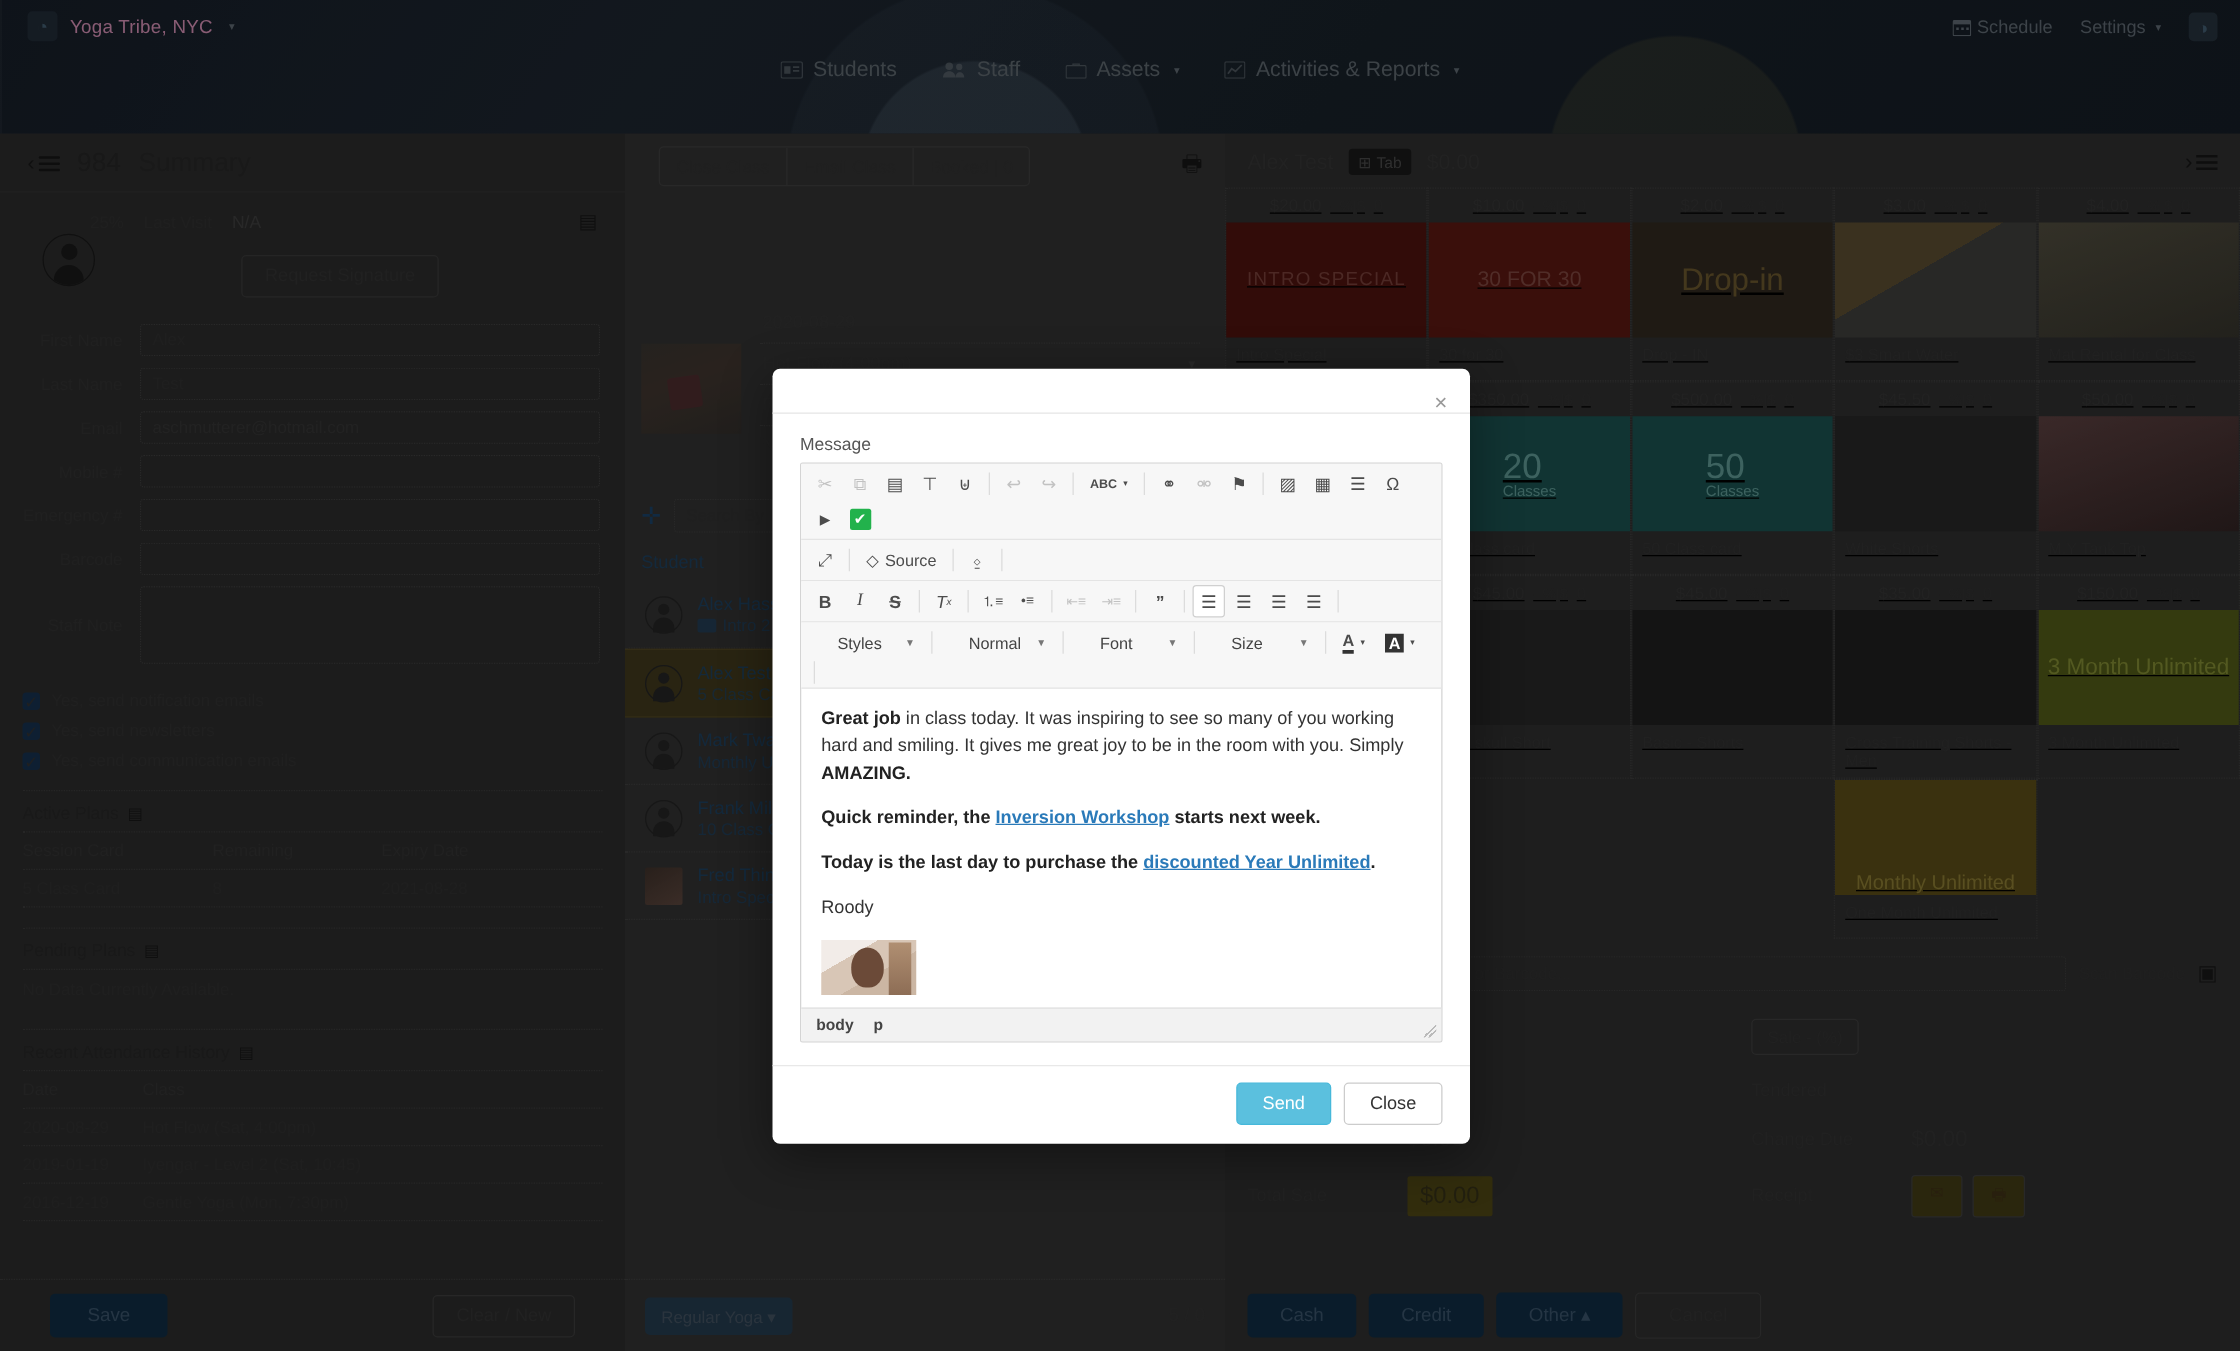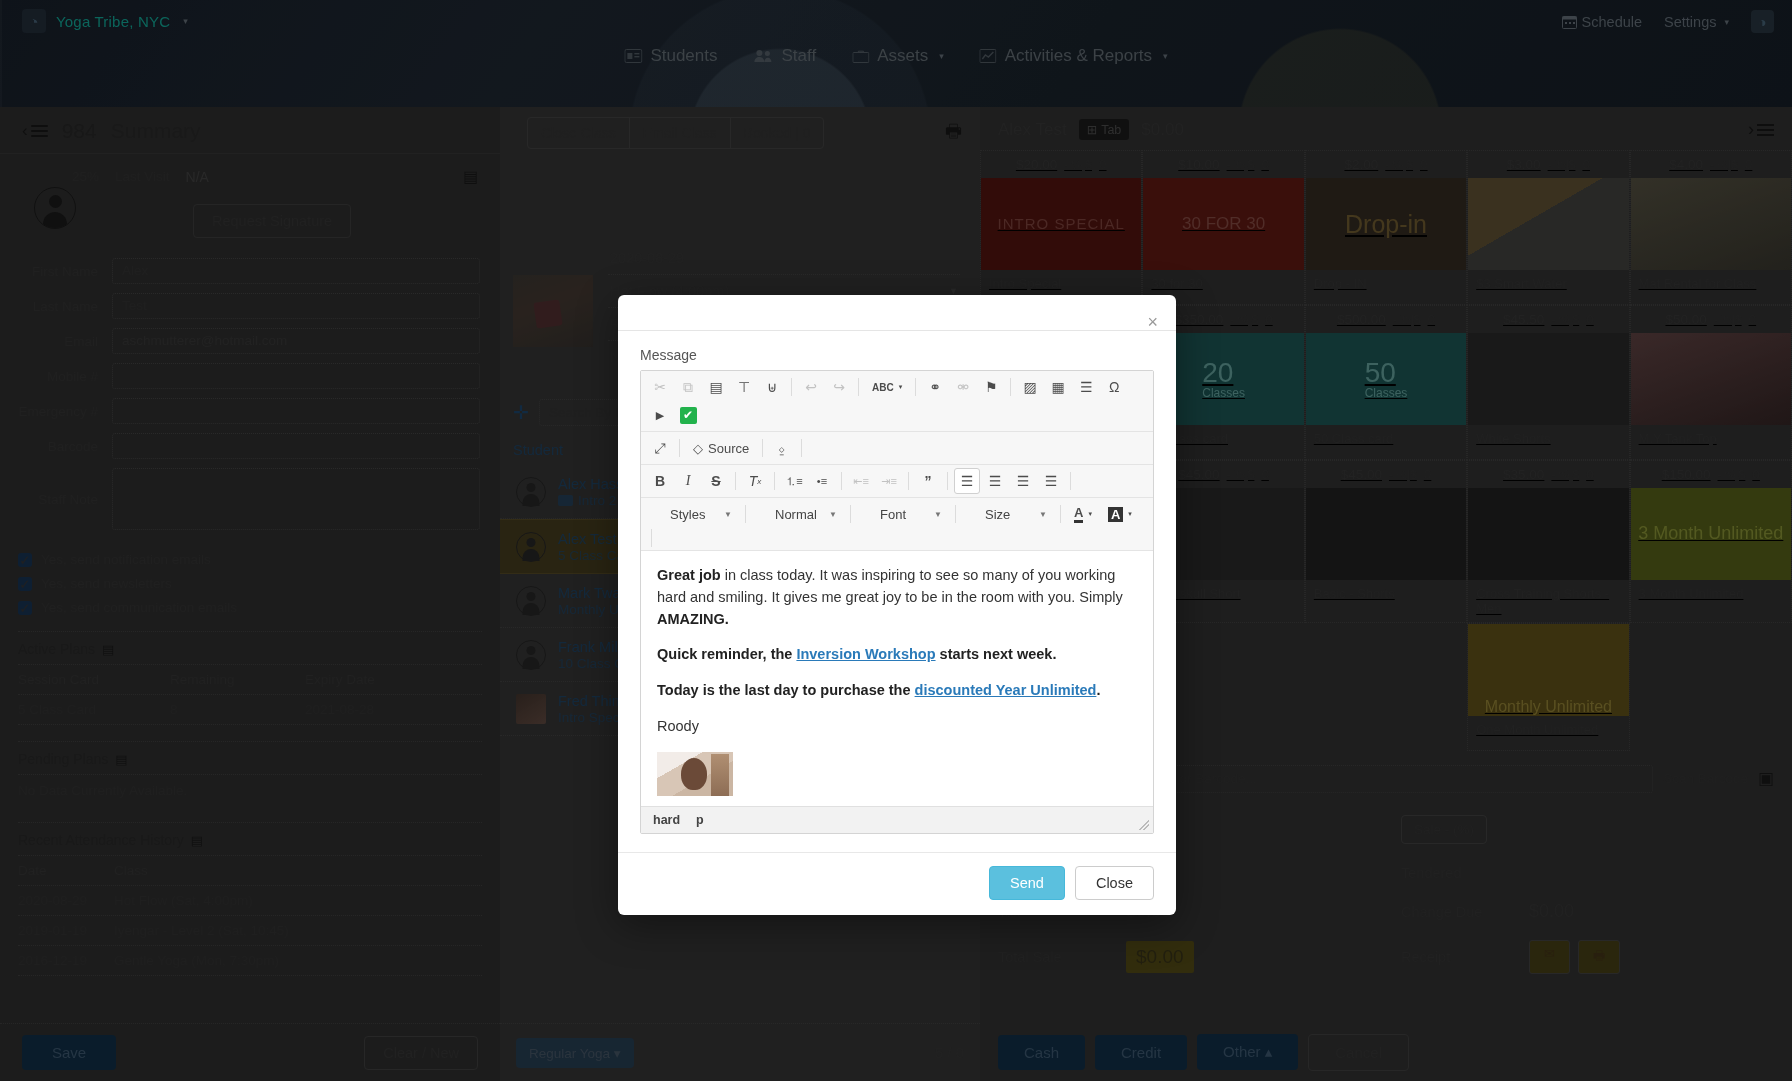--- a/index.html
+++ b/index.html
@@ -37,21 +37,21 @@
   .brand {
     position:absolute; left:22px; top:9px;
     display:flex; align-items:center; gap:10px;
   }
   .brand-logo {
     width:24px;height:24px;border-radius:4px;
     background:#273340;
     display:flex;align-items:center;justify-content:center;
     color:#4e6d84; font-size:15px;
   }
-  .brand-name { color:#14b8a6; font-size:15px; letter-spacing:.2px; }
+  .brand-name { color:#f9a8d4; font-size:15px; letter-spacing:.2px; }
   .caret { font-size:9px; color:#6f7b85; margin-left:3px; }
 
   .nav-right {
     position:absolute; right:18px; top:10px;
     display:flex; align-items:center; gap:22px;
     color:#6f7b85; font-size:14.5px;
   }
   .nav-right .ni { display:flex; align-items:center; gap:5px; }
   .nav-avatar {
     width:23px;height:23px;border-radius:4px;background:#2d3b47;
@@ -138,21 +138,21 @@
   .tbl .td { color:#393939; }
   .tbl .r { display:flex; }
   .tbl .c1 { width:152px; } .tbl .c2 { width:135px; } .tbl .c3 { flex:1; }
   .tbl .rowb { border-bottom:1px dotted #464646; }
   .nodata { color:#3a3a3a; font-size:13.5px; padding:8px 0; border-top:1px dotted #464646;}
 
   .lp-foot {
     position:absolute; left:0; bottom:0; width:500px; height:58px;
     border-top:1px dotted #464646;
     display:flex; align-items:center; justify-content:space-between;
-    padding:0 22px;
+    padding:0 40px;
   }
   .btn-save {
     background:#13344f; color:#44627c; border:none; border-radius:4px;
     padding:9px 30px; font-size:15px;
   }
   .btn-clear {
     background:transparent; color:#3d3d3d; border:1px solid #474747;
     border-radius:4px; padding:8px 18px; font-size:14.5px;
   }
 
@@ -974,21 +974,21 @@
 
         <div class="edit-area">
           <p><b>Great job</b><span> in class today. It was inspiring to see so many of you working hard and smiling. It gives me great joy to be in the room with you. Simply </span><b>AMAZING.</b></p>
           <p><b>Quick reminder, the </b><a>Inversion Workshop</a><b> starts next week.</b></p>
           <p><b>Today is the last day to purchase the </b><a>discounted Year Unlimited</a><b>.</b></p>
           <p>Roody</p>
           <div class="sig-img"></div>
         </div>
 
         <div class="statusbar">
-          <span class="tag2">hard</span>
+          <span class="tag2">body</span>
           <span class="tag2">p</span>
           <span class="resizer"></span>
         </div>
       </div>
     </div>
 
     <div class="modal-foot">
       <button class="mbtn send">Send</button>
       <button class="mbtn close">Close</button>
     </div>

